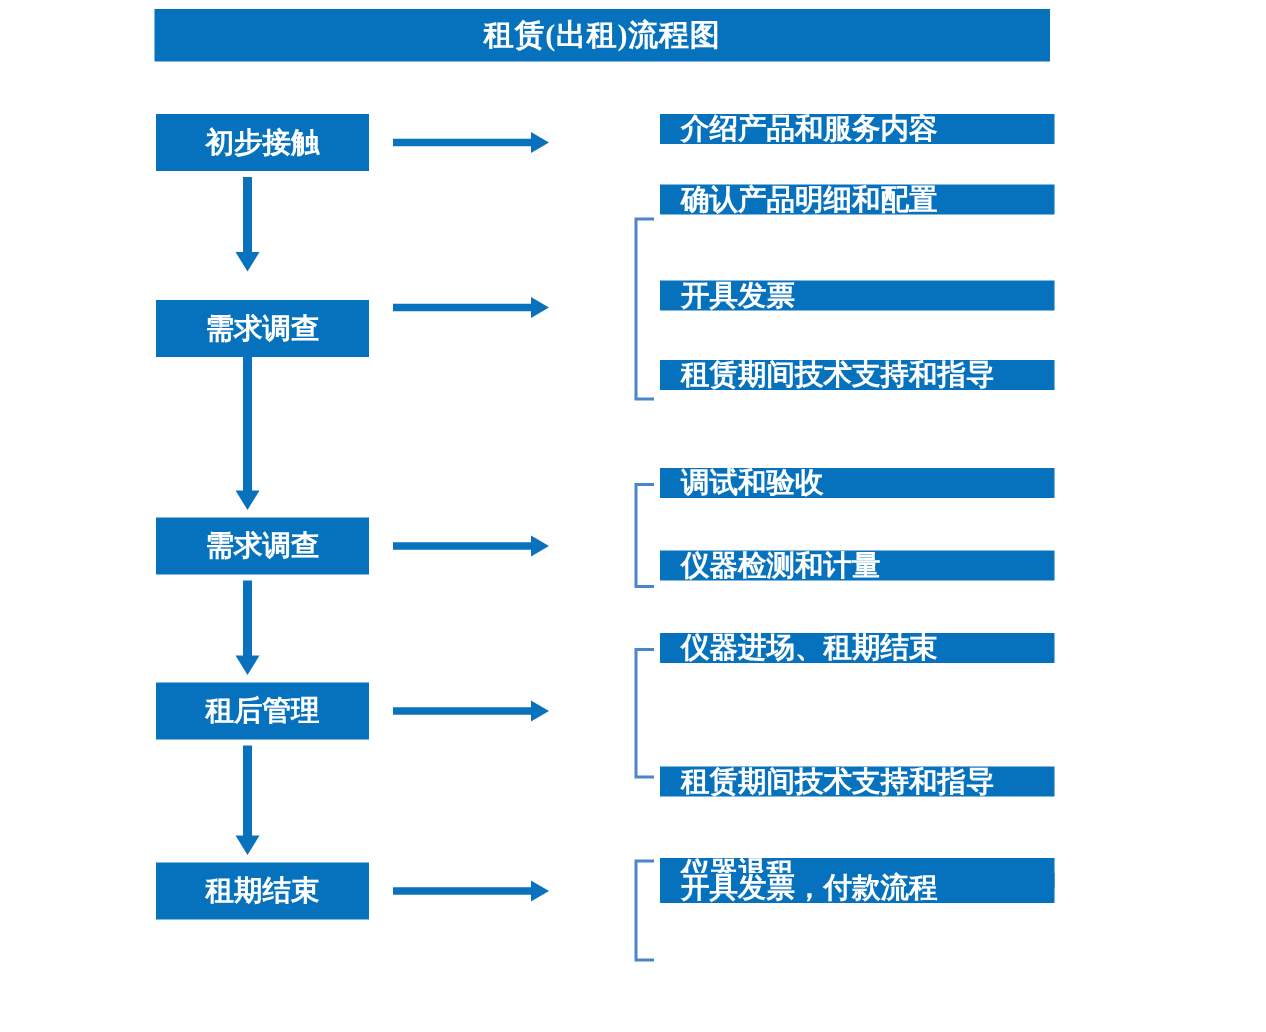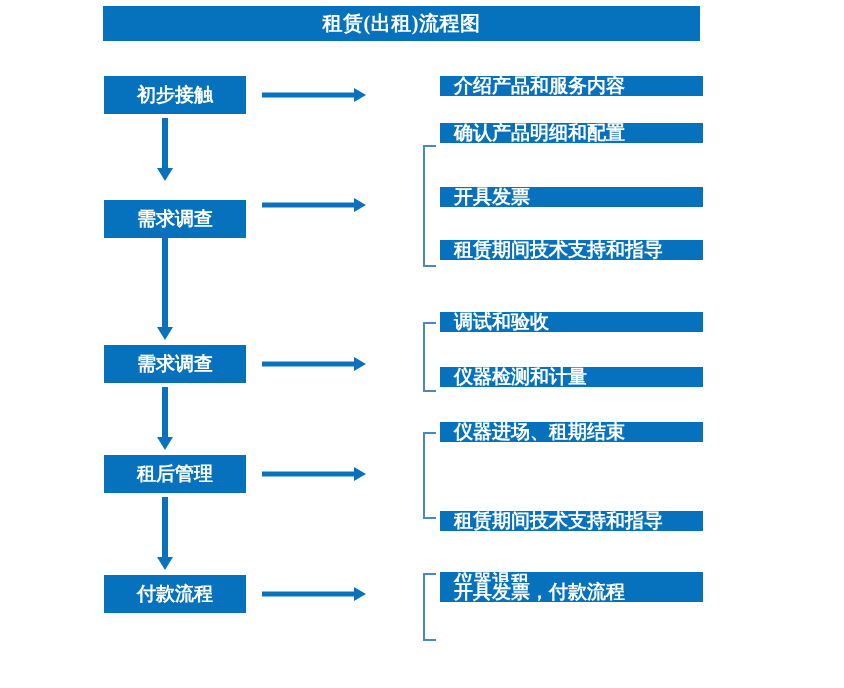--- a/index.html
+++ b/index.html
@@ -121,21 +121,21 @@
           <path d="M0 6.5 H92 V2 L104 9 L92 16 V11.5 H0 Z" fill="#0A72BD"></path>
         </svg>
       </div>
       <div class="bracket" style="left:422px;top:432px;height:87px">
         <svg width="16" height="87" viewBox="0 0 16 87">
           <path d="M14 1 H2 V86 H14" fill="none" stroke="#4A86C8" stroke-width="2"></path>
         </svg>
       </div>
       <div class="box box-right" style="top:422px">仪器进场、租期结束</div>
       <div class="box box-right" style="top:511px">租赁期间技术支持和指导</div>
-      <div class="box box-left" style="top:575px">付款流程</div>
+      <div class="box box-left" style="top:575px">租期结束</div>
       <div class="h-arrow" style="left:262px;top:585px">
         <svg width="104" height="18" viewBox="0 0 104 18">
           <path d="M0 6.5 H92 V2 L104 9 L92 16 V11.5 H0 Z" fill="#0A72BD"></path>
         </svg>
       </div>
       <div class="bracket" style="left:422px;top:573px;height:68px">
         <svg width="16" height="68" viewBox="0 0 16 68">
           <path d="M14 1 H2 V67 H14" fill="none" stroke="#4A86C8" stroke-width="2"></path>
         </svg>
       </div>

